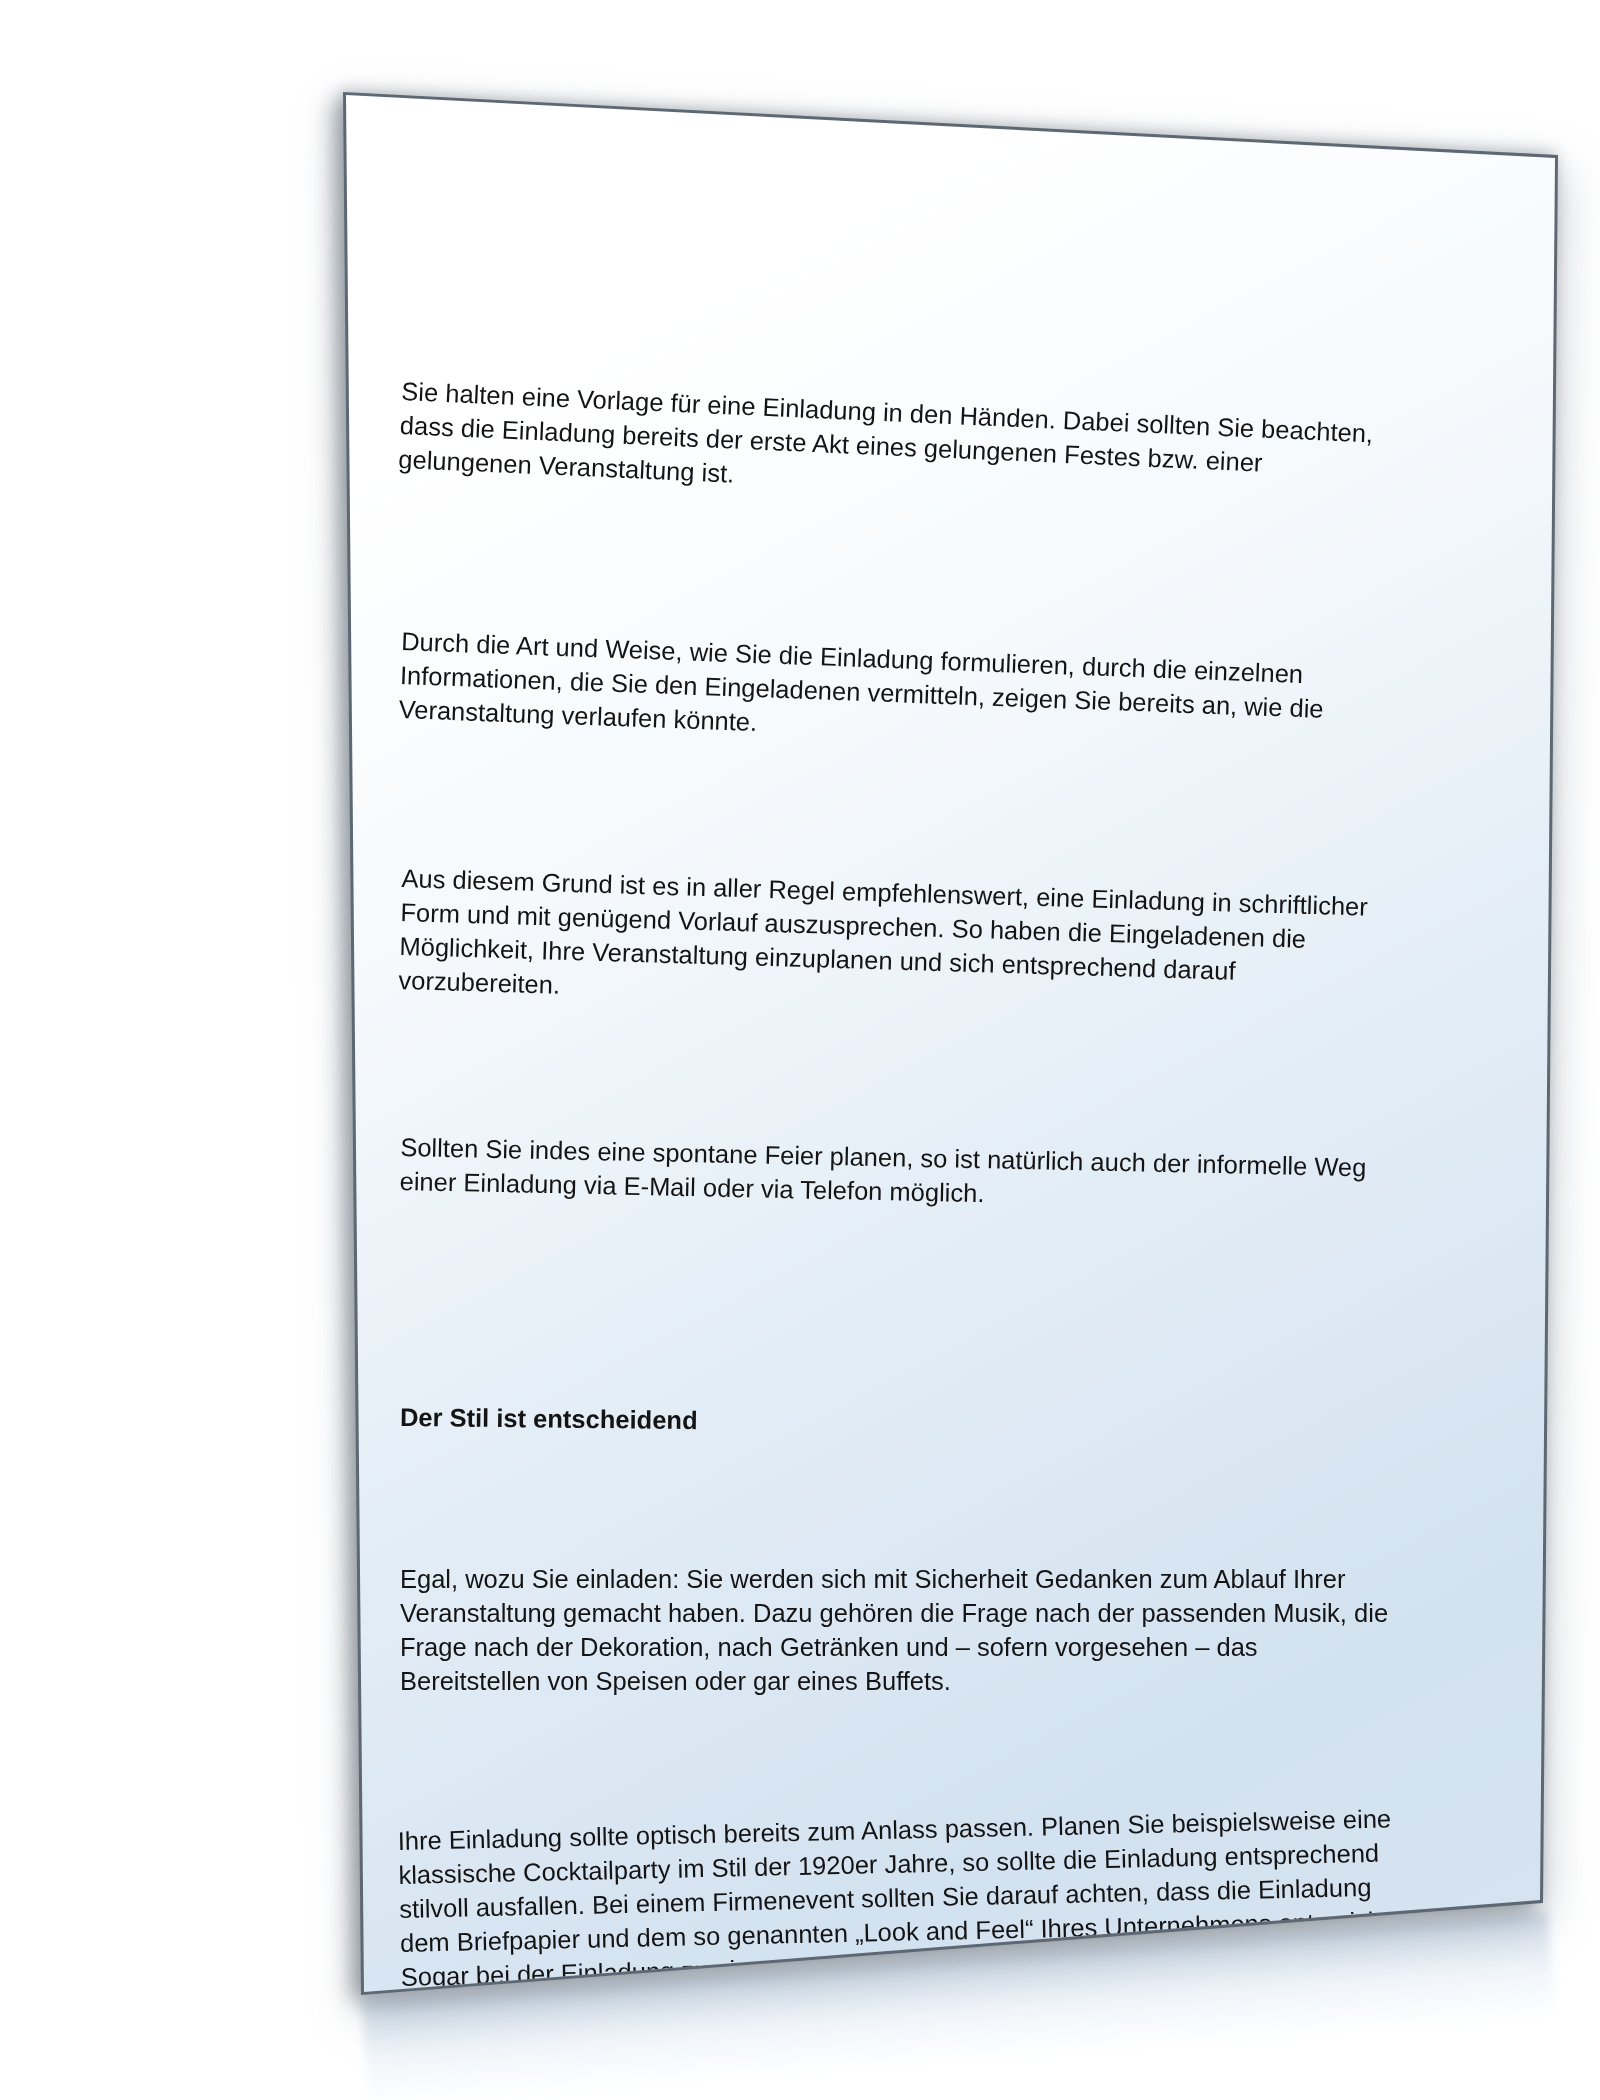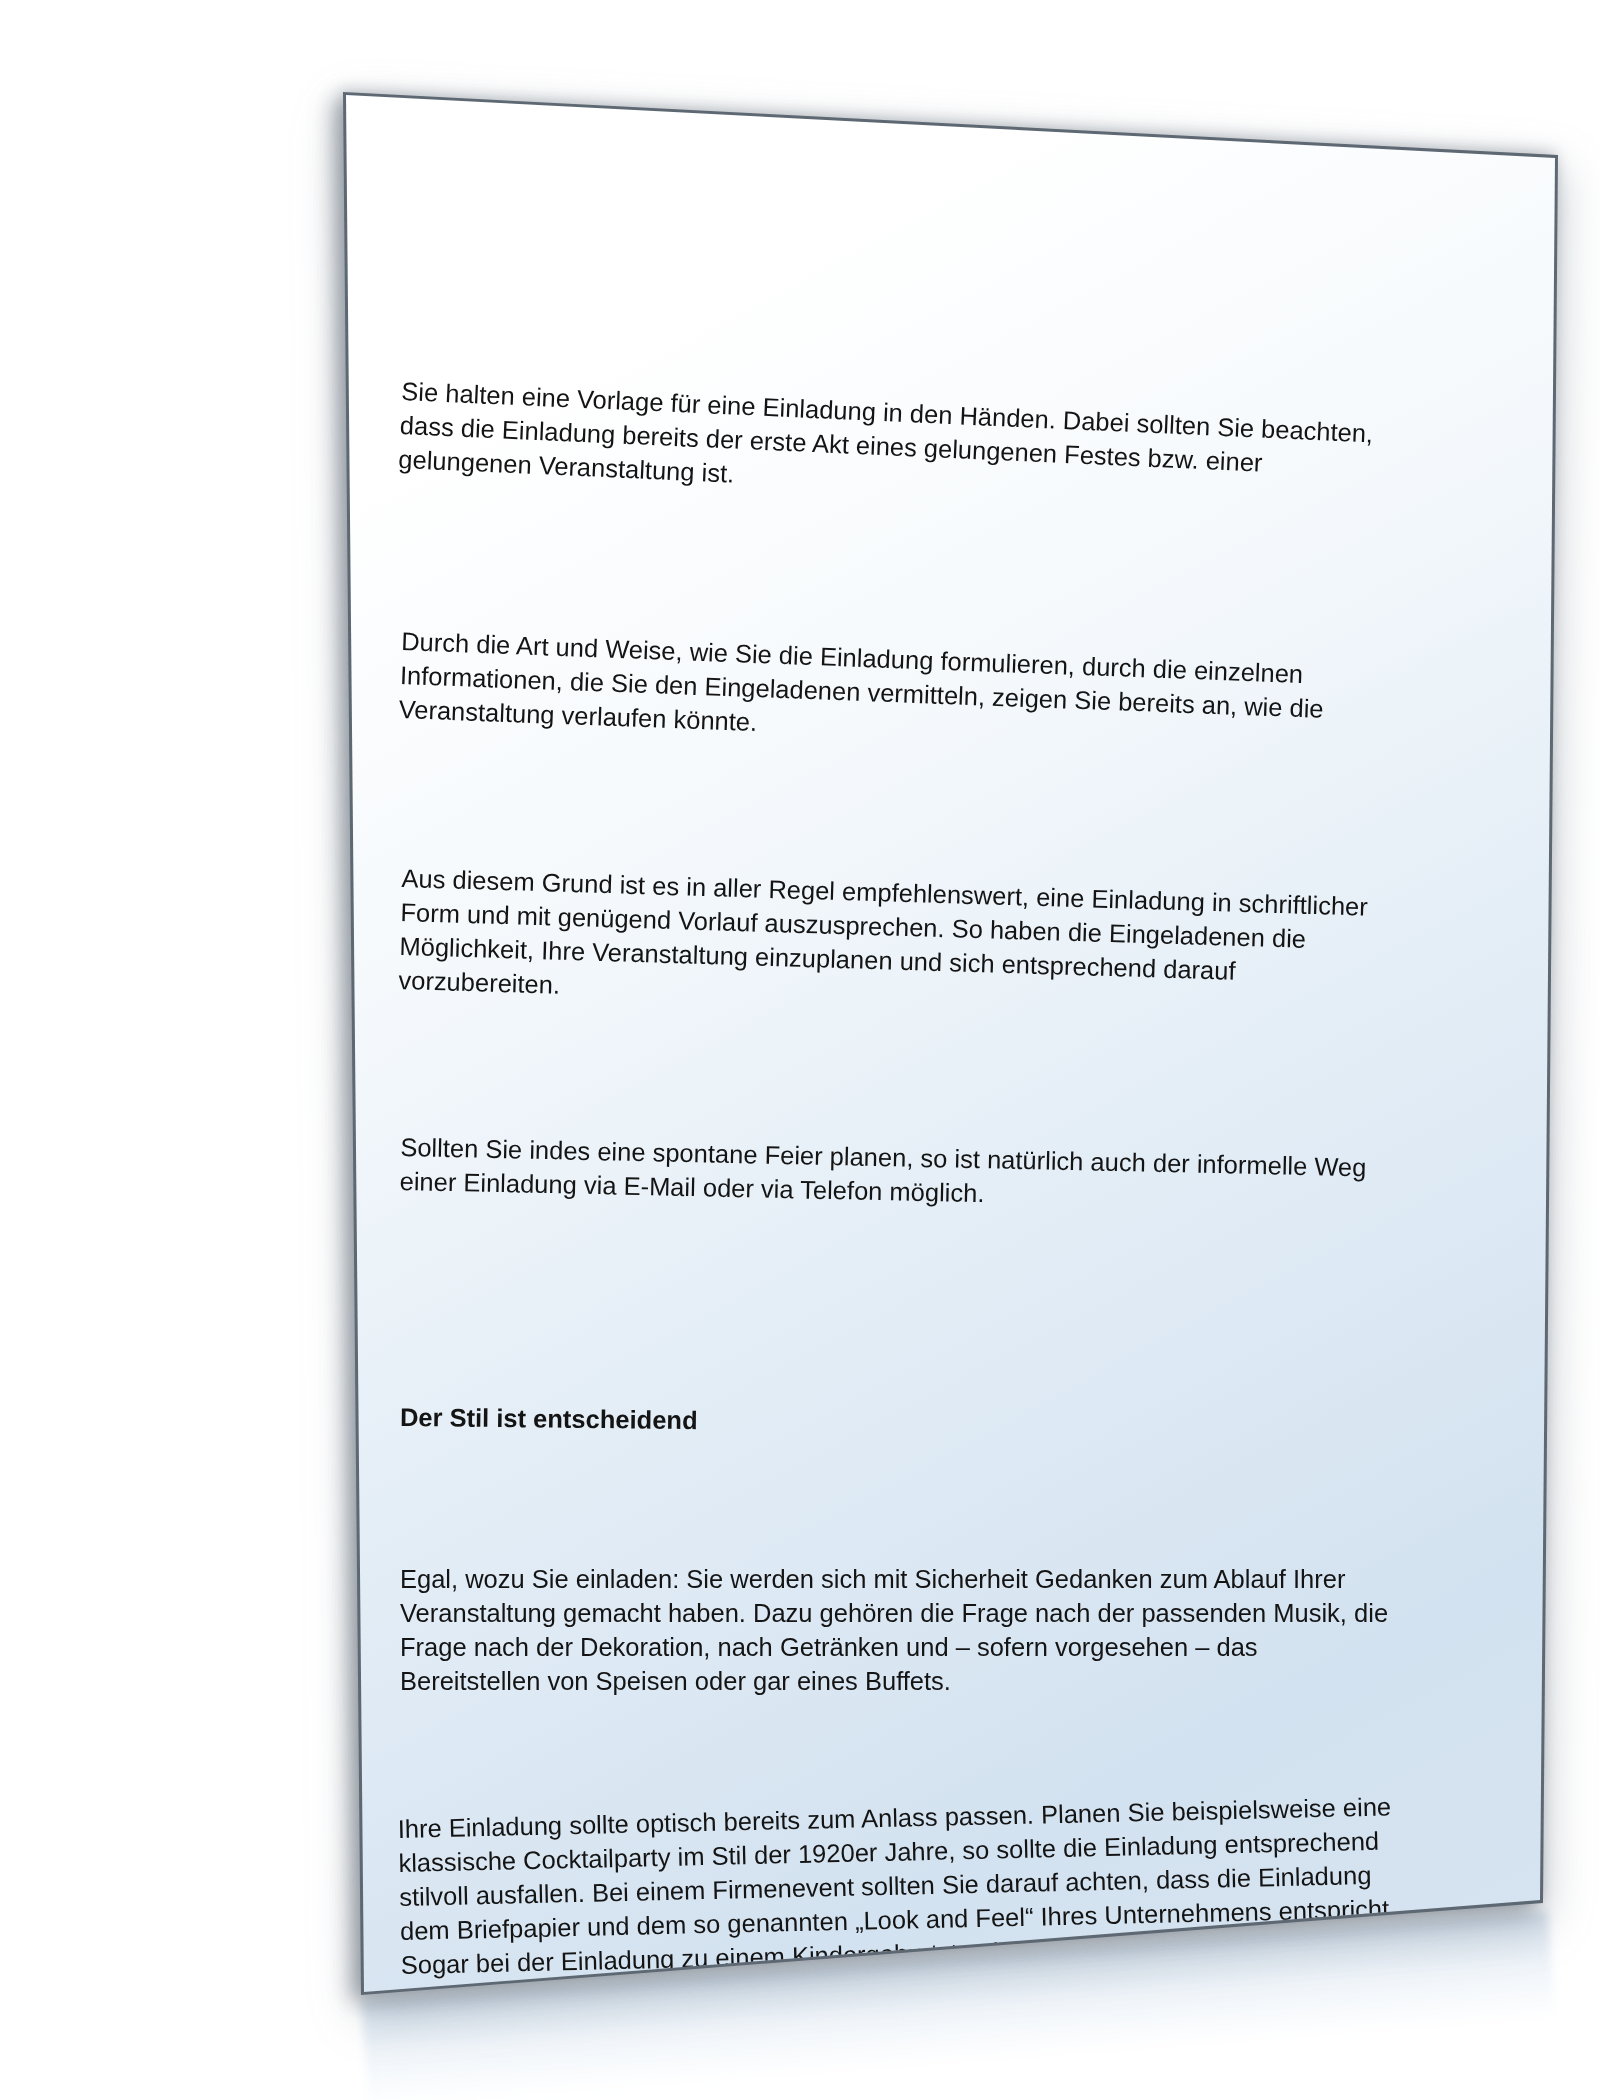--- a/index.html
+++ b/index.html
@@ -53,21 +53,21 @@
   }
   .block{transform-origin:0 50%;}
   .para{margin:0;}
   .h-bold{font-weight:bold;}
 
   .rot-p1{transform:rotate(2.5deg);margin-bottom:46px;}
   .rot-p2{transform:rotate(2.1deg);margin-bottom:33px;}
   .rot-p3{transform:rotate(1.7deg);margin-bottom:31px;}
   .rot-p4{transform:rotate(1.2deg);margin-bottom:100px;}
   .rot-h1{transform:rotate(0.6deg);margin-bottom:26px;}
-  .rot-p5{transform:rotate(0deg);margin-bottom:12px;}
+  .rot-p5{transform:rotate(0deg);margin-bottom:24px;}
   .rot-p6{transform:rotate(-1.3deg);margin-bottom:27px;}
 </style>
 </head>
 <body>
 
 <div class="reflection"></div>
 
 <div class="paper-wrap">
   <div class="paper-edge"></div>
   <div class="paper">

